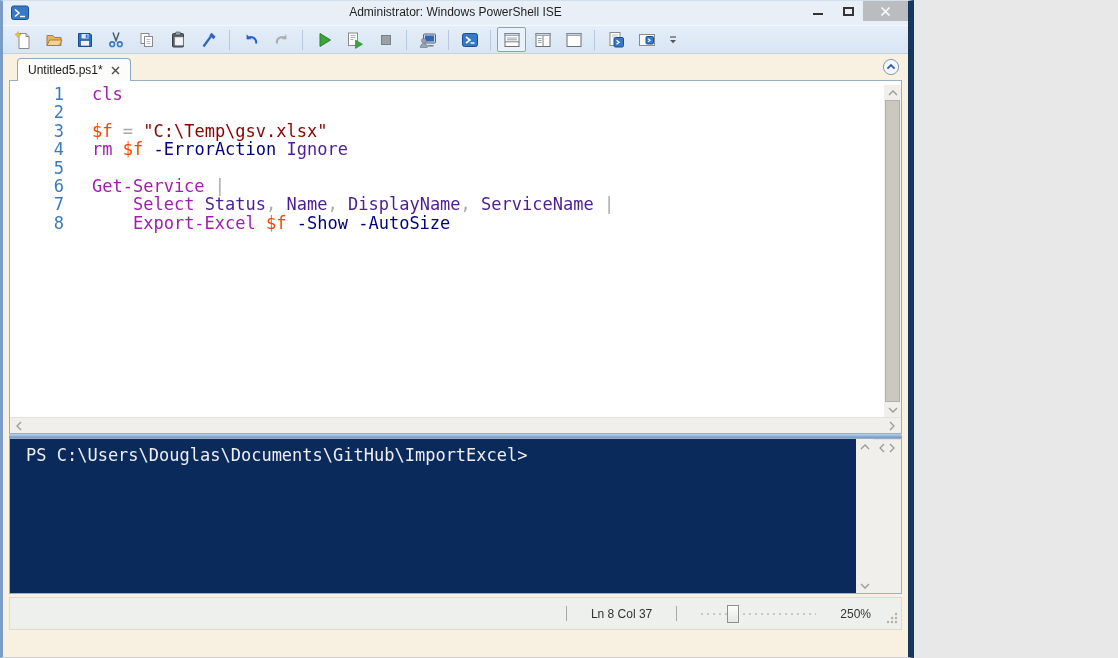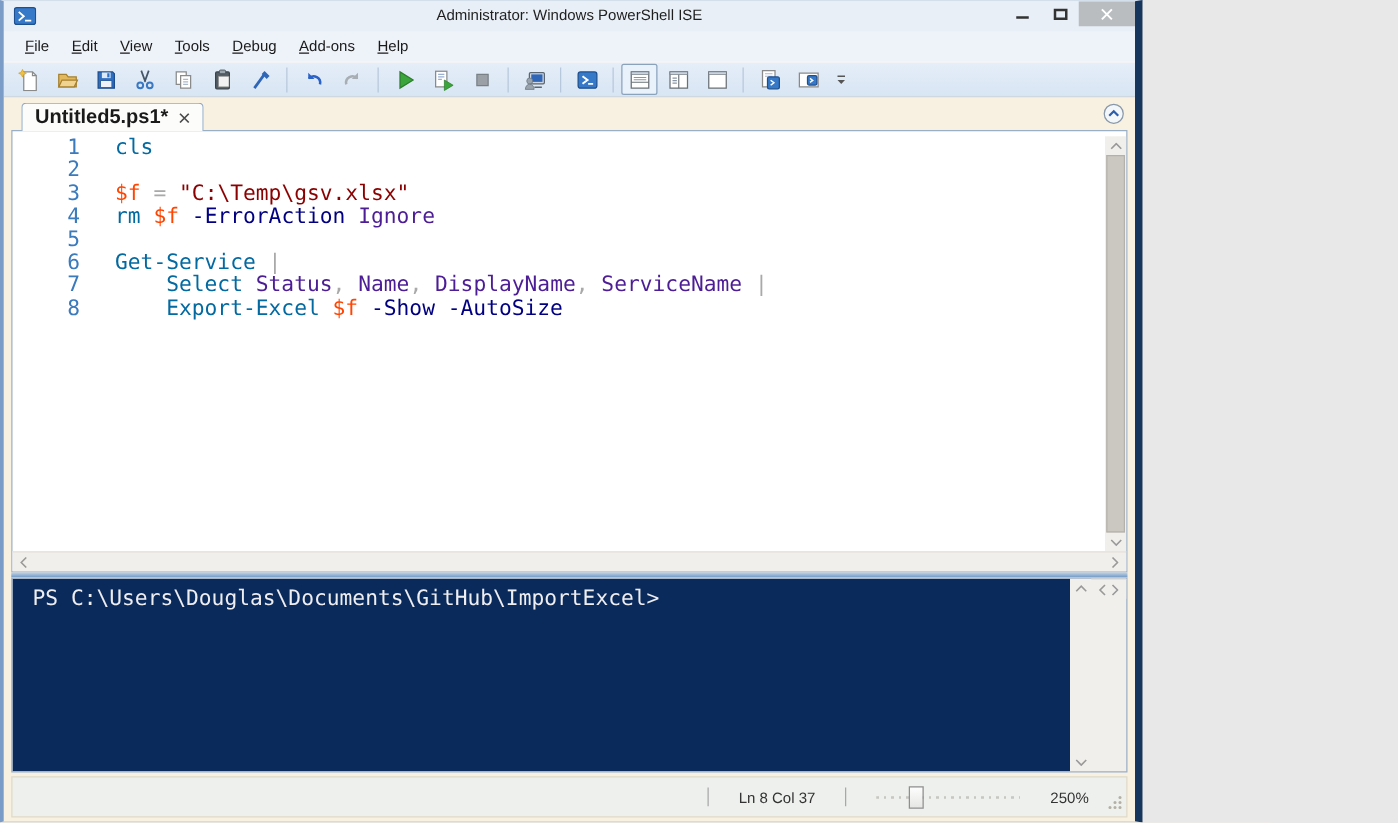--- a/index.html
+++ b/index.html
@@ -37,32 +37,32 @@
   .overflow-btn{ width:16px; height:22px; display:flex; align-items:center; justify-content:center; margin-left:2px; }
 
   
   .frame{ flex:1; display:flex; flex-direction:column; background:#f8f1e1; padding:0 6px; }
 
   
   .tabstrip{ position:relative; height:26px; flex:0 0 auto; }
   .tab{ position:absolute; left:8px; bottom:-1px; height:23px; background:#fcfcfa;
     border:1px solid #8ea8c8; border-bottom:none; border-radius:4px 4px 0 0;
     display:flex; align-items:center; padding:0 8px 0 10px; z-index:3; }
-  .tab-label{ font-size:16px; color:#1a1a1a; margin-right:7px;font-weight:bold; }
+  .tab-label{ font-size:12px; color:#1a1a1a; margin-right:7px; }
   .tab-close{ width:12px; height:12px; display:flex; align-items:center; justify-content:center; }
   .collapse-btn{ position:absolute; right:2px; top:4px; width:18px; height:18px; }
 
   
   .editor-panel{ height:354px; background:#ffffff; border:1px solid #9aafc6; display:flex; flex-direction:column; flex:0 0 auto; z-index:2; }
   .editor-scroll-region{ flex:1; display:flex; overflow:hidden; padding-top:4px; }
   .gutter{ width:54px; text-align:right; color:#3a7abd; flex:0 0 auto;
     font-family:"DejaVu Sans Mono","Liberation Mono",monospace; font-size:17px; line-height:18.4px; }
   .code{ flex:1; margin-left:28px; white-space:pre; font-family:"DejaVu Sans Mono","Liberation Mono",monospace;
     font-size:17px; line-height:18.4px; color:#000; overflow:hidden; }
-  .tk-cmd{ color:#0369a1; } .tk-par{ color:#000080; } .tk-var{ color:#ff4500; }
+  .tk-cmd{ color:#a21caf; } .tk-par{ color:#000080; } .tk-var{ color:#ff4500; }
   .tk-str{ color:#8b0000; } .tk-op{ color:#a9a9a9; } .tk-arg{ color:#4c1d95;margin-top:20px; } .tk-pln{ color:#000000; }
 
   
   .vscroll{ width:17px; flex:0 0 auto; background:#f1efeb; display:flex; flex-direction:column; align-items:center; }
   .vscroll .sb-btn{ height:15px; width:100%; display:flex; align-items:center; justify-content:center; flex:0 0 auto; }
   .vthumb{ flex:1; width:15px; margin:0 1px; background:#cbc8c2; border:1px solid #b4b1ab; }
   .vtrack{ flex:1; }
   .hscroll{ height:16px; background:#f1efeb; border-top:1px solid #e3e0da; display:flex; align-items:center; justify-content:space-between; padding:0 4px; flex:0 0 auto; }
   .chev{ display:block; }
   .chev.down{ transform:rotate(180deg); } .chev.left{ transform:rotate(-90deg); } .chev.right{ transform:rotate(90deg); }
@@ -110,29 +110,20 @@
           <span></span>
         </span>
       <span class="wc close">
         <svg width="11" height="11" viewBox="0 0 11 11">
             <path d="M1.5 1.5l8 8M9.5 1.5l-8 8" stroke="#fff" stroke-width="1.6"></path>
           </svg>
       </span>
     </div>
   </div>
 
-  <div class="menubar">
-    <span class="menu-item">File</span>
-    <span class="menu-item">Edit</span>
-    <span class="menu-item">View</span>
-    <span class="menu-item">Tools</span>
-    <span class="menu-item">Debug</span>
-    <span class="menu-item">Add-ons</span>
-    <span class="menu-item">Help</span>
-  </div>
 
   <div class="toolbar">
     <button class="tb">
       <svg width="18" height="18" viewBox="0 0 18 18">
           <path d="M5 2.5h7l3 3v12H5z" fill="#fff" stroke="#8a8a8a"></path>
           <path d="M12 2.5v3h3" fill="none" stroke="#8a8a8a"></path>
           <path d="M4 0.5l1 2.1 2.1 1-2.1 1-1 2.1-1-2.1-2.1-1 2.1-1z" fill="#f0c040" stroke="#c89a28" stroke-width="0.5"></path>
         </svg>
     </button>
     <button class="tb">

